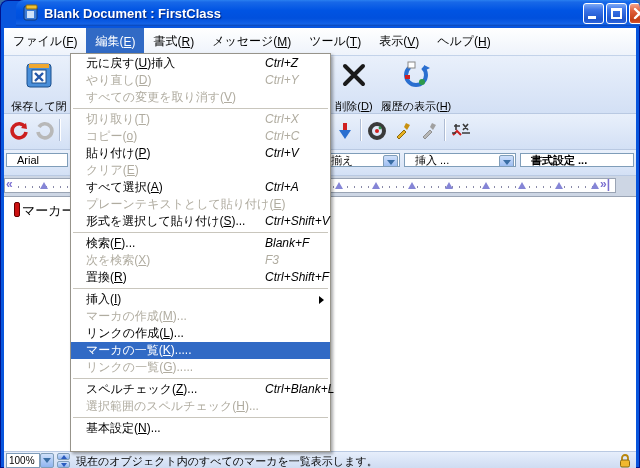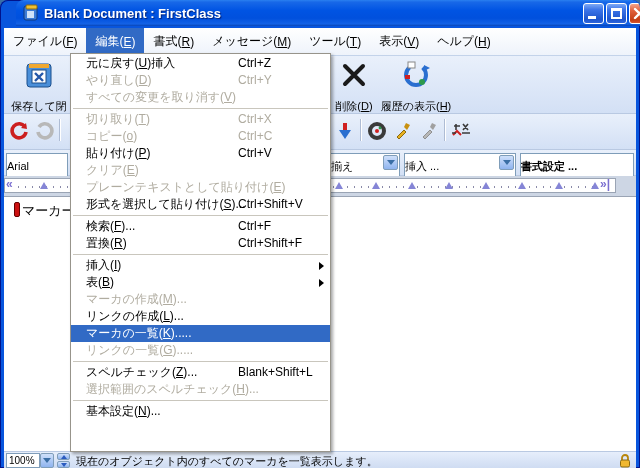--- a/index.html
+++ b/index.html
@@ -29,22 +29,22 @@
   .row1{position:relative;height:58px;border-bottom:1px solid #b9c9e2;background:linear-gradient(#e9f0fb,#d3e0f5);}
   .row2{position:relative;height:36px;border-bottom:1px solid #b9c9e2;background:linear-gradient(#e9f0fb,#d3e0f5);}
   .row3{position:relative;height:26px;border-bottom:1px solid #b9c9e2;background:linear-gradient(#e9f0fb,#d3e0f5);}
   .bigbtn{position:absolute;top:3px;display:flex;flex-direction:column;align-items:center;font-size:11px;color:#000;}
   .bigbtn .bicon{width:32px;height:32px;display:flex;align-items:center;justify-content:center;}
   .bigbtn .blabel{margin-top:8px;white-space:nowrap;}
   .vsep{position:absolute;top:4px;width:1px;height:26px;background:#aebcd4;box-shadow:1px 0 0 #fff;}
   .row2 .vsep{top:5px;height:22px;}
   .sbtn{position:absolute;top:5px;width:24px;height:24px;display:flex;align-items:center;justify-content:center;}
   
-  .field{position:absolute;top:3px;height:26px;background:#fff;border:1px solid #7f9db9;
-    font-size:11px;color:#000;display:flex;align-items:center;padding-left:0;white-space:nowrap;overflow:hidden;}
+  .field{position:absolute;top:3px;height:14px;background:#fff;border:1px solid #7f9db9;
+    font-size:11px;color:#000;display:flex;align-items:center;padding-left:10px;white-space:nowrap;overflow:hidden;}
   .combo-arrow{position:absolute;right:1px;top:1px;width:15px;height:15px;border-radius:2px;
     background:linear-gradient(#cfe0fa,#8fb4ef);border:1px solid #7f9db9;display:flex;align-items:center;justify-content:center;}
   .chev{width:0;height:0;border-left:4px solid transparent;border-right:4px solid transparent;border-top:5px solid #3a6ea5;}
   
   .ruler{position:relative;height:20px;background:#cdd6e4;}
   .rband{position:absolute;left:0;top:2px;width:612px;height:15px;background:#fff;border:1px solid #9aa4b4;}
   .rticks{position:absolute;left:14px;top:10px;width:580px;height:2px;
     background:repeating-linear-gradient(90deg,#8a8aa8 0 1px,transparent 1px 7px);}
   .tri{position:absolute;top:6px;width:0;height:0;border-left:4px solid transparent;border-right:4px solid transparent;
     border-bottom:7px solid #8585d6;}
@@ -64,21 +64,21 @@
   .spbtn{flex:1;border-radius:2px;border:1px solid #7f9db9;background:linear-gradient(#cfe0fa,#8fb4ef);
     display:flex;align-items:center;justify-content:center;}
   .up{width:0;height:0;border-left:3px solid transparent;border-right:3px solid transparent;border-bottom:4px solid #2a5bbf;}
   .dn{width:0;height:0;border-left:3px solid transparent;border-right:3px solid transparent;border-top:4px solid #2a5bbf;}
   .statmsg{position:absolute;left:72px;top:2px;white-space:nowrap;}
   .lock{position:absolute;right:4px;top:1px;width:14px;height:15px;}
   
   .menu-popup{position:absolute;left:70px;top:53px;width:261px;height:399px;background:#fff;
     border:1px solid #97948b;box-shadow:2px 2px 3px rgba(0,0,0,.35);font-size:12px;padding-top:1px;z-index:50;}
   .pitem{position:relative;height:17px;line-height:17px;padding-left:15px;color:#000;white-space:nowrap;}
-  .pitem .sc{position:absolute;left:167px;top:0;}
+  .pitem .sc{position:absolute;left:194px;top:0;font-style:italic;}
   .pitem.disabled{color:#b0aca0;}
   .pitem.hl{background:#316ac5;color:#fff;}
   .pitem .sub{position:absolute;right:6px;top:5px;width:0;height:0;
     border-top:4px solid transparent;border-bottom:4px solid transparent;border-left:5px solid #000;}
   .psep{height:1px;background:#c9c6bd;margin:2px 2px;}
   u{text-decoration:underline;}
 </style>
 </head>
 <body>
 
@@ -278,31 +278,32 @@
 
   <div class="menu-popup" id="menu-popup">
       <div class="pitem">元に戻す(<u>U</u>)挿入<span class="sc">Ctrl+Z</span></div>
       <div class="pitem disabled">やり直し(<u>D</u>)<span class="sc">Ctrl+Y</span></div>
       <div class="pitem disabled">すべての変更を取り消す(<u>V</u>)</div>
       <div class="psep"></div>
       <div class="pitem disabled">切り取り(<u>T</u>)<span class="sc">Ctrl+X</span></div>
       <div class="pitem disabled">コピー(<u>o</u>)<span class="sc">Ctrl+C</span></div>
       <div class="pitem">貼り付け(<u>P</u>)<span class="sc">Ctrl+V</span></div>
       <div class="pitem disabled">クリア(<u>E</u>)</div>
+      <div class="pitem">すべて選択(<u>A</u>)<span class="sc">Ctrl+A</span></div>
       <div class="pitem disabled">プレーンテキストとして貼り付け(<u>E</u>)</div>
       <div class="pitem">形式を選択して貼り付け(<u>S</u>)...<span class="sc">Ctrl+Shift+V</span></div>
       <div class="psep"></div>
-      <div class="pitem">検索(<u>F</u>)...<span class="sc">Ctrl+F</span></div>
+      <div class="pitem">検索(<u>F</u>)...<span class="sc">Blank+F</span></div>
+      <div class="pitem disabled">次を検索(<u>X</u>)<span class="sc">F3</span></div>
       <div class="pitem">置換(<u>R</u>)<span class="sc">Ctrl+Shift+F</span></div>
       <div class="psep"></div>
       <div class="pitem">挿入(<u>I</u>)<span class="sub"></span></div>
-      <div class="pitem">表(<u>B</u>)<span class="sub"></span></div>
       <div class="pitem disabled">マーカの作成(<u>M</u>)...</div>
       <div class="pitem">リンクの作成(<u>L</u>)...</div>
       <div class="pitem hl">マーカの一覧(<u>K</u>).....</div>
       <div class="pitem disabled">リンクの一覧(<u>G</u>).....</div>
       <div class="psep"></div>
-      <div class="pitem">スペルチェック(<u>Z</u>)...<span class="sc">Blank+Shift+L</span></div>
+      <div class="pitem">スペルチェック(<u>Z</u>)...<span class="sc">Ctrl+Blank+L</span></div>
       <div class="pitem disabled">選択範囲のスペルチェック(<u>H</u>)...</div>
       <div class="psep"></div>
       <div class="pitem">基本設定(<u>N</u>)...</div>
     </div>
 </div>
 
 </body></html>

